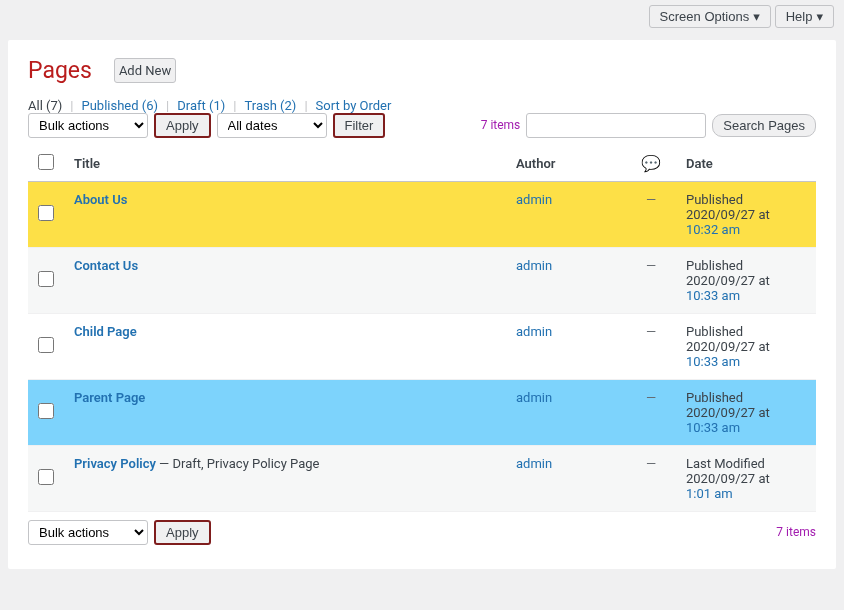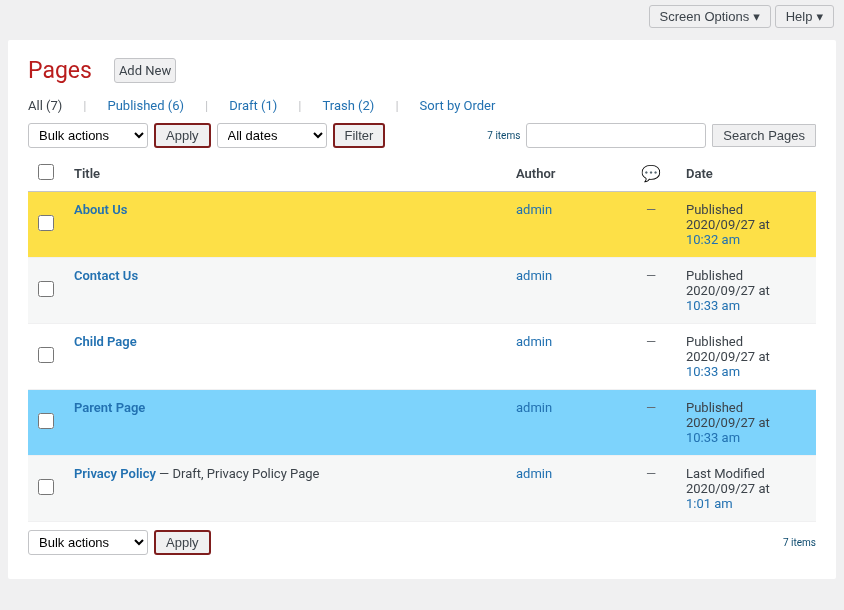--- a/index.html
+++ b/index.html
@@ -65,22 +65,21 @@
       cursor: pointer;
       color: #3c434a;
       text-decoration: none;
       margin-left: 10px;
     }
 
     
     .filter-links {
       display: flex;
       align-items: center;
-      gap: 16px;
-      margin-bottom: 10px;
+      gap: 3px;
       font-size: 13px;
       flex-wrap: wrap;
       text-align: right;
     }
     .filter-links a {
       color: #2271b1;
       text-decoration: none;
     }
     .filter-links .current { color: #3c434a; font-weight: 400; }
     .filter-links .sep { margin: 0 5px; color: #c3c4c7; }
@@ -137,28 +136,28 @@
       padding: 4px 8px;
       border: 1px solid #c3c4c7;
       border-radius: 3px;
       font-size: 13px;
       width: 180px;
     }
     .search-btn {
       padding: 3px 10px;
       background: #f0f0f1;
       border: 1px solid #c3c4c7;
-      border-radius: 1px;
+      border-radius: 10px;
       font-size: 13px;
       cursor: pointer;
       color: #3c434a;
     }
     .items-count {
-      font-size: 10px;
-      color: #0c4a6e;
+      font-size: 12px;
+      color: #a21caf;
       margin-left: 8px;
     }
 
     
     .pages-table {
       width: 100%;
       border-collapse: collapse;
       font-size: 13px;
     }
     .pages-table thead th {

